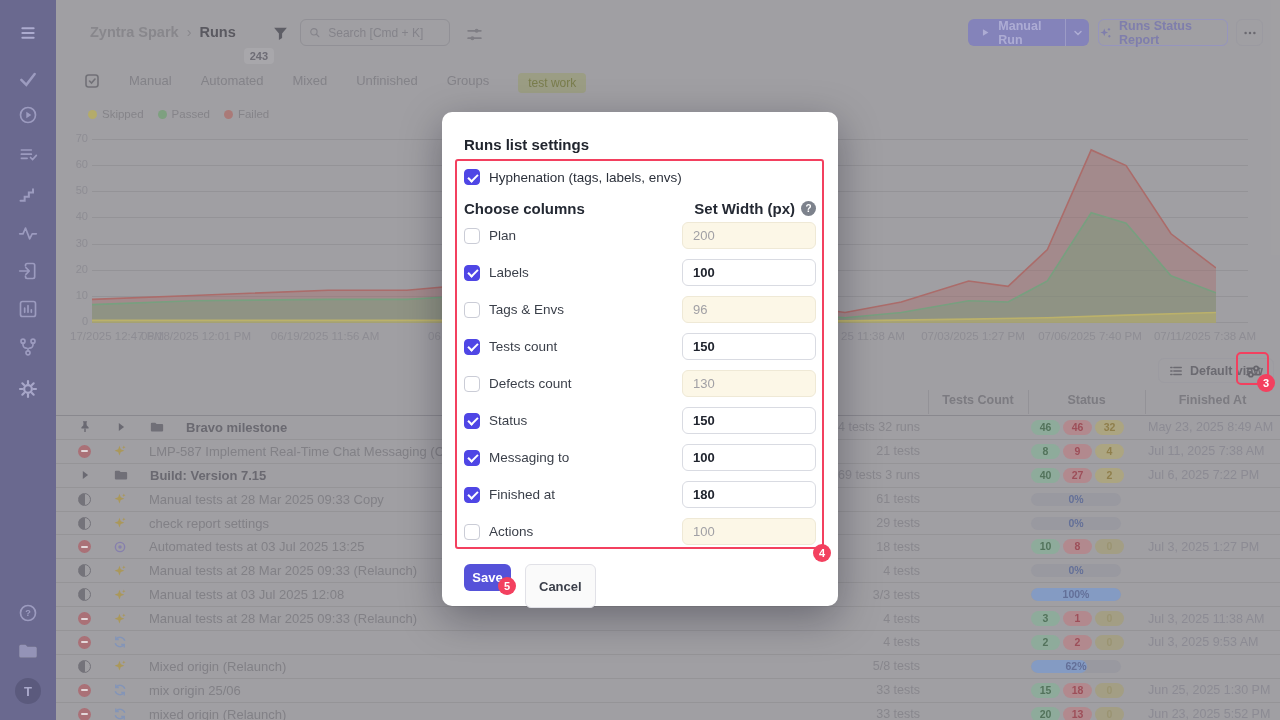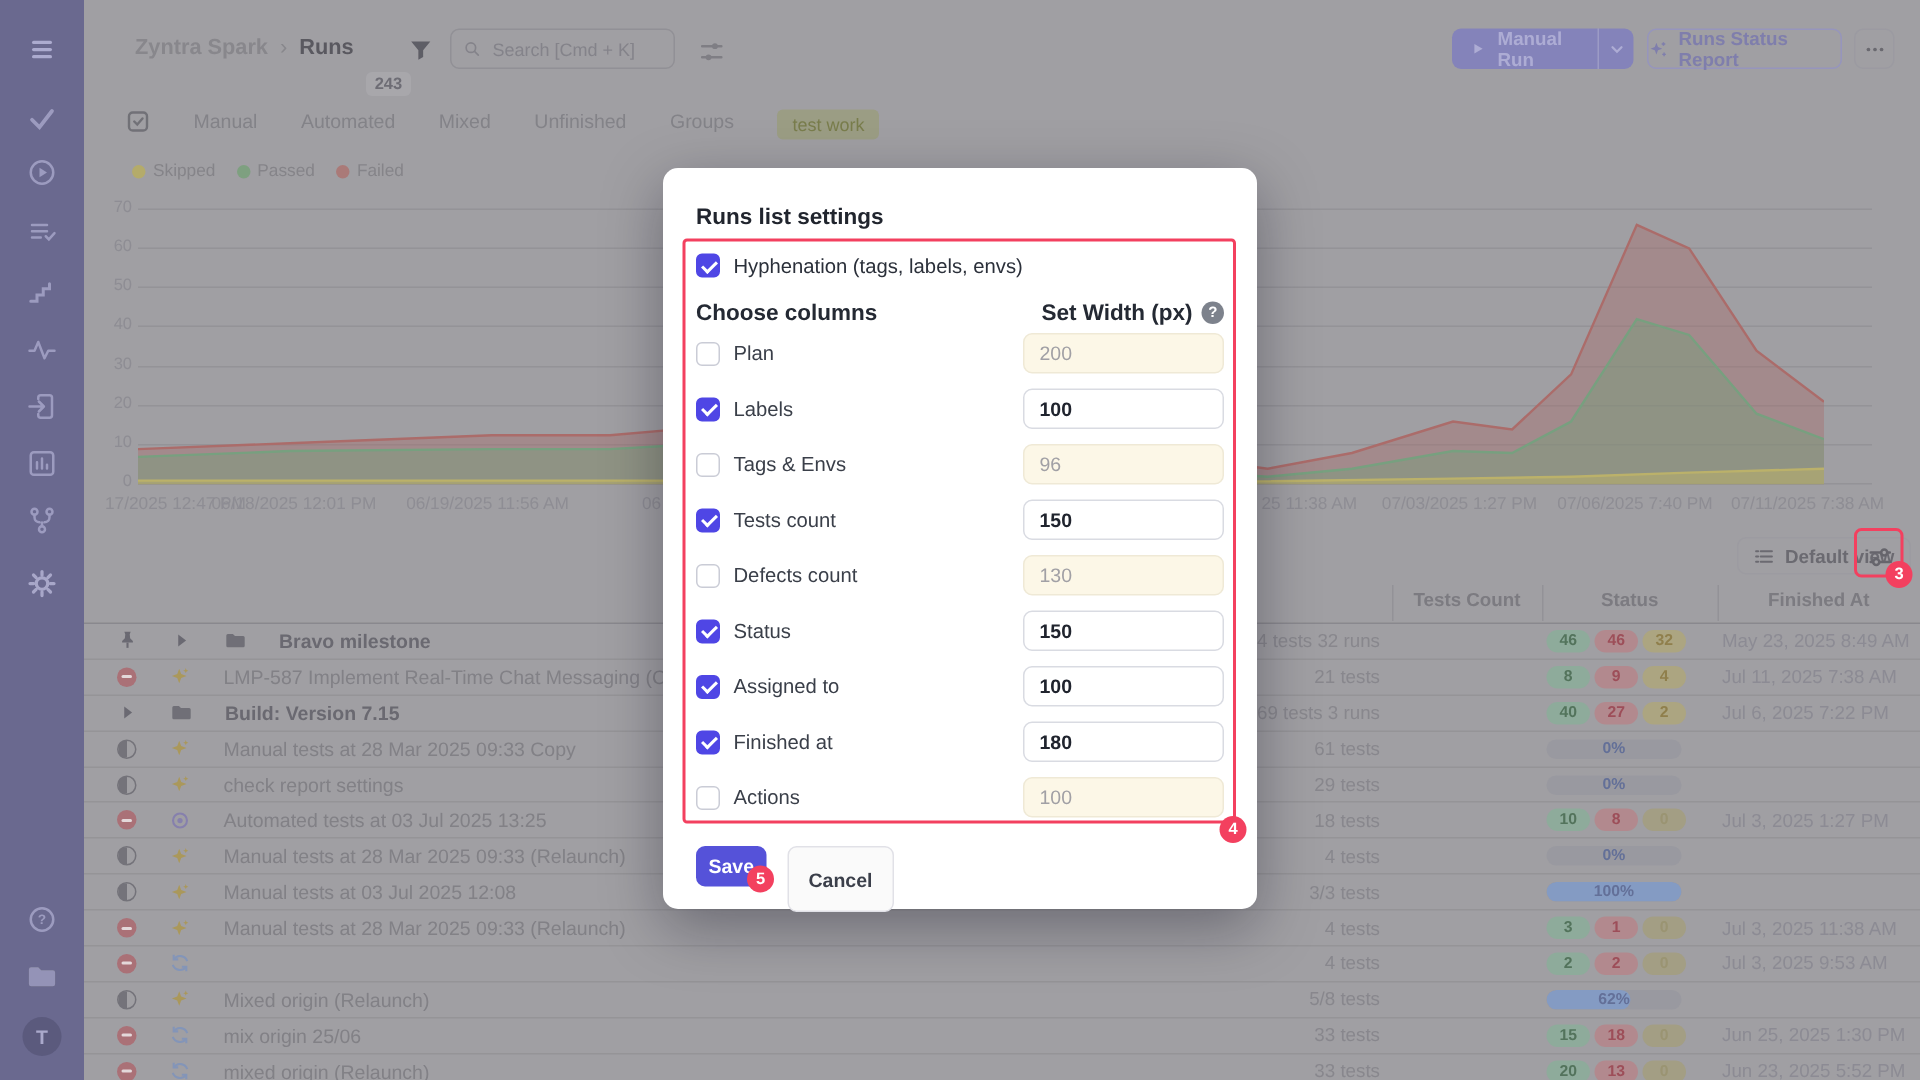--- a/index.html
+++ b/index.html
@@ -615,21 +615,21 @@
           <span class="mlabel">Defects count</span>
           <input class="winput dis" value="130" disabled="" style="">
         </div>
         <div class="mrow">
           <span class="cb on"></span>
           <span class="mlabel">Status</span>
           <input class="winput" value="150" style="">
         </div>
         <div class="mrow">
           <span class="cb on"></span>
-          <span class="mlabel">Assigned to</span>
+          <span class="mlabel">Messaging to</span>
           <input class="winput" value="100" style="">
         </div>
         <div class="mrow">
           <span class="cb on"></span>
           <span class="mlabel">Finished at</span>
           <input class="winput" value="180" style="">
         </div>
         <div class="mrow">
           <span class="cb"></span>
           <span class="mlabel">Actions</span>

